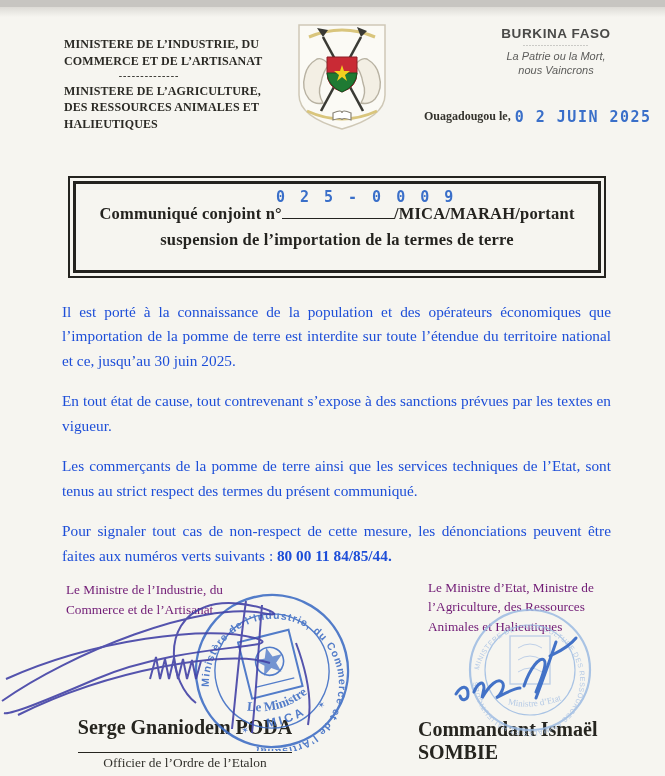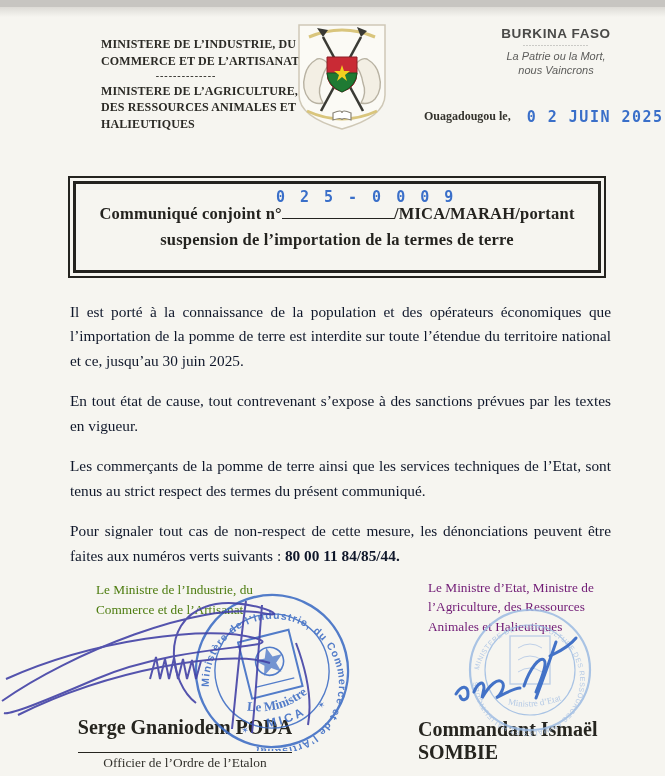--- a/index.html
+++ b/index.html
@@ -8,55 +8,55 @@
     background:#f6f5f0;
     font-family:"Liberation Serif","DejaVu Serif",serif;
     color:#2f2e29;
   }
   .scan-strip{position:absolute;left:0;top:0;width:665px;height:7px;background:#c7c5c1;}
   .scan-shade{position:absolute;left:0;top:7px;width:665px;height:10px;
     background:linear-gradient(#dddbd6,rgba(246,245,240,0));}
 
   
   .hdr-left{position:absolute;left:64px;top:36px;width:215px;
-    font-weight:bold;font-size:12px;line-height:1.38;letter-spacing:.1px;color:#2b2a25;margin-left:37px;}
+    font-weight:bold;font-size:12px;line-height:1.38;letter-spacing:.1px;color:#2b2a25;}
   .hdr-left .sep{font-weight:bold;letter-spacing:1px;font-size:10px;
     width:170px;text-align:center;color:#2b2a25;}
   .coa{position:absolute;left:291px;top:15px;width:102px;height:118px;}
   .hdr-right{position:absolute;left:468px;top:26px;width:176px;text-align:center;}
   .country{font-family:"Liberation Sans",sans-serif;font-weight:bold;font-size:13.5px;
     letter-spacing:.6px;color:#4a4a48;}
   .dots{font-size:8px;letter-spacing:1px;color:#6a6a68;line-height:.8;}
   .motto{font-family:"Liberation Sans",sans-serif;font-style:italic;font-size:11px;
     color:#5c5c5a;line-height:1.25;margin-top:3px;}
   .place-row{position:absolute;left:424px;top:106px;width:240px;white-space:nowrap;}
   .place{font-size:12px;font-weight:bold;color:#33322c;}
   .stamp-ink{font-family:"DejaVu Sans Mono",monospace;font-weight:bold;color:#3a6fc9;}
-  .date-stamp{font-size:15px;letter-spacing:1.5px;margin-left:12px;position:relative;top:2px;}
+  .date-stamp{font-size:15px;letter-spacing:1.5px;margin-left:0;position:relative;top:2px;}
 
   
   .tbox-outer{position:absolute;left:68px;top:176px;width:528px;height:92px;
     border:2px solid #24231f;padding:3px;background:transparent;}
   .tbox-inner{width:100%;height:100%;border:3px solid #24231f;box-sizing:border-box;
     display:flex;flex-direction:column;justify-content:center;align-items:center;}
   .tline{font-weight:bold;font-size:16.5px;color:#24231f;letter-spacing:.2px;line-height:1.55;}
   .num-blank{display:inline-block;width:112px;border-bottom:1.6px solid #24231f;
     position:relative;vertical-align:baseline;height:14px;}
   .num-stamp{position:absolute;left:-6px;bottom:9px;font-size:15px;letter-spacing:3px;
     white-space:nowrap;}
 
   
   .body-text{position:absolute;left:62px;top:300px;width:549px;}
-  .body-text p{margin:0 0 16px 8px;font-size:15.3px;line-height:1.6;color:#0f172a;
+  .body-text p{margin:0 0 16px 0;font-size:15.3px;line-height:1.6;color:#1d4ed8;
     text-align:justify;}
   .bold{font-weight:bold;}
 
   
   .sig-title-left{position:absolute;left:66px;top:580px;width:215px;
-    font-size:13.3px;line-height:1.5;color:#4d7c0f;margin-left:30px;}
+    font-size:13.3px;line-height:1.5;color:#701a75;}
   .sig-title-right{position:absolute;left:428px;top:578px;width:212px;text-align:left;
     font-size:13.3px;line-height:1.45;color:#701a75;}
   .sig-name-left{position:absolute;left:60px;top:716px;width:250px;text-align:center;z-index:2;}
   .sig-name-right{position:absolute;left:418px;top:718px;width:232px;z-index:2;}
   .sig-name{font-weight:bold;font-size:20px;color:#26251f;
     border-bottom:1.8px solid #26251f;display:inline-block;padding-bottom:13px;}
   .sig-role{font-size:13.4px;color:#33322c;margin-top:2px;}
   .art{position:absolute;pointer-events:none;z-index:3;}
 </style>
 </head>

